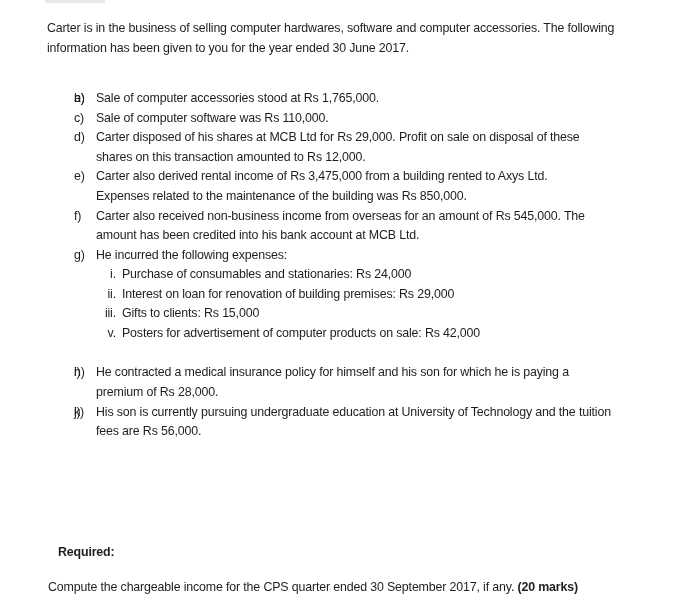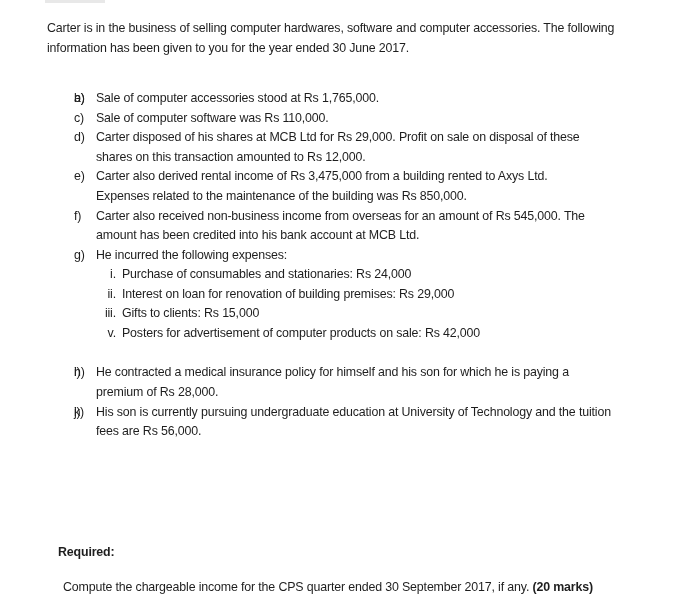--- a/index.html
+++ b/index.html
@@ -66,21 +66,21 @@
     }
     .gap { height: 20px; }
     .required-label {
       position: absolute;
       left: 58px;
       top: 545px;
       font-weight: bold;
     }
     .question {
       position: absolute;
-      left: 63px;
+      left: 48px;
       top: 580px;
       width: 620px;
     }
     .question .marks { font-weight: bold; }
     .top-smudge {
       position: absolute;
       left: 45px; top: 0;
       width: 60px; height: 3px;
       background: #e8e8e8;
     }

